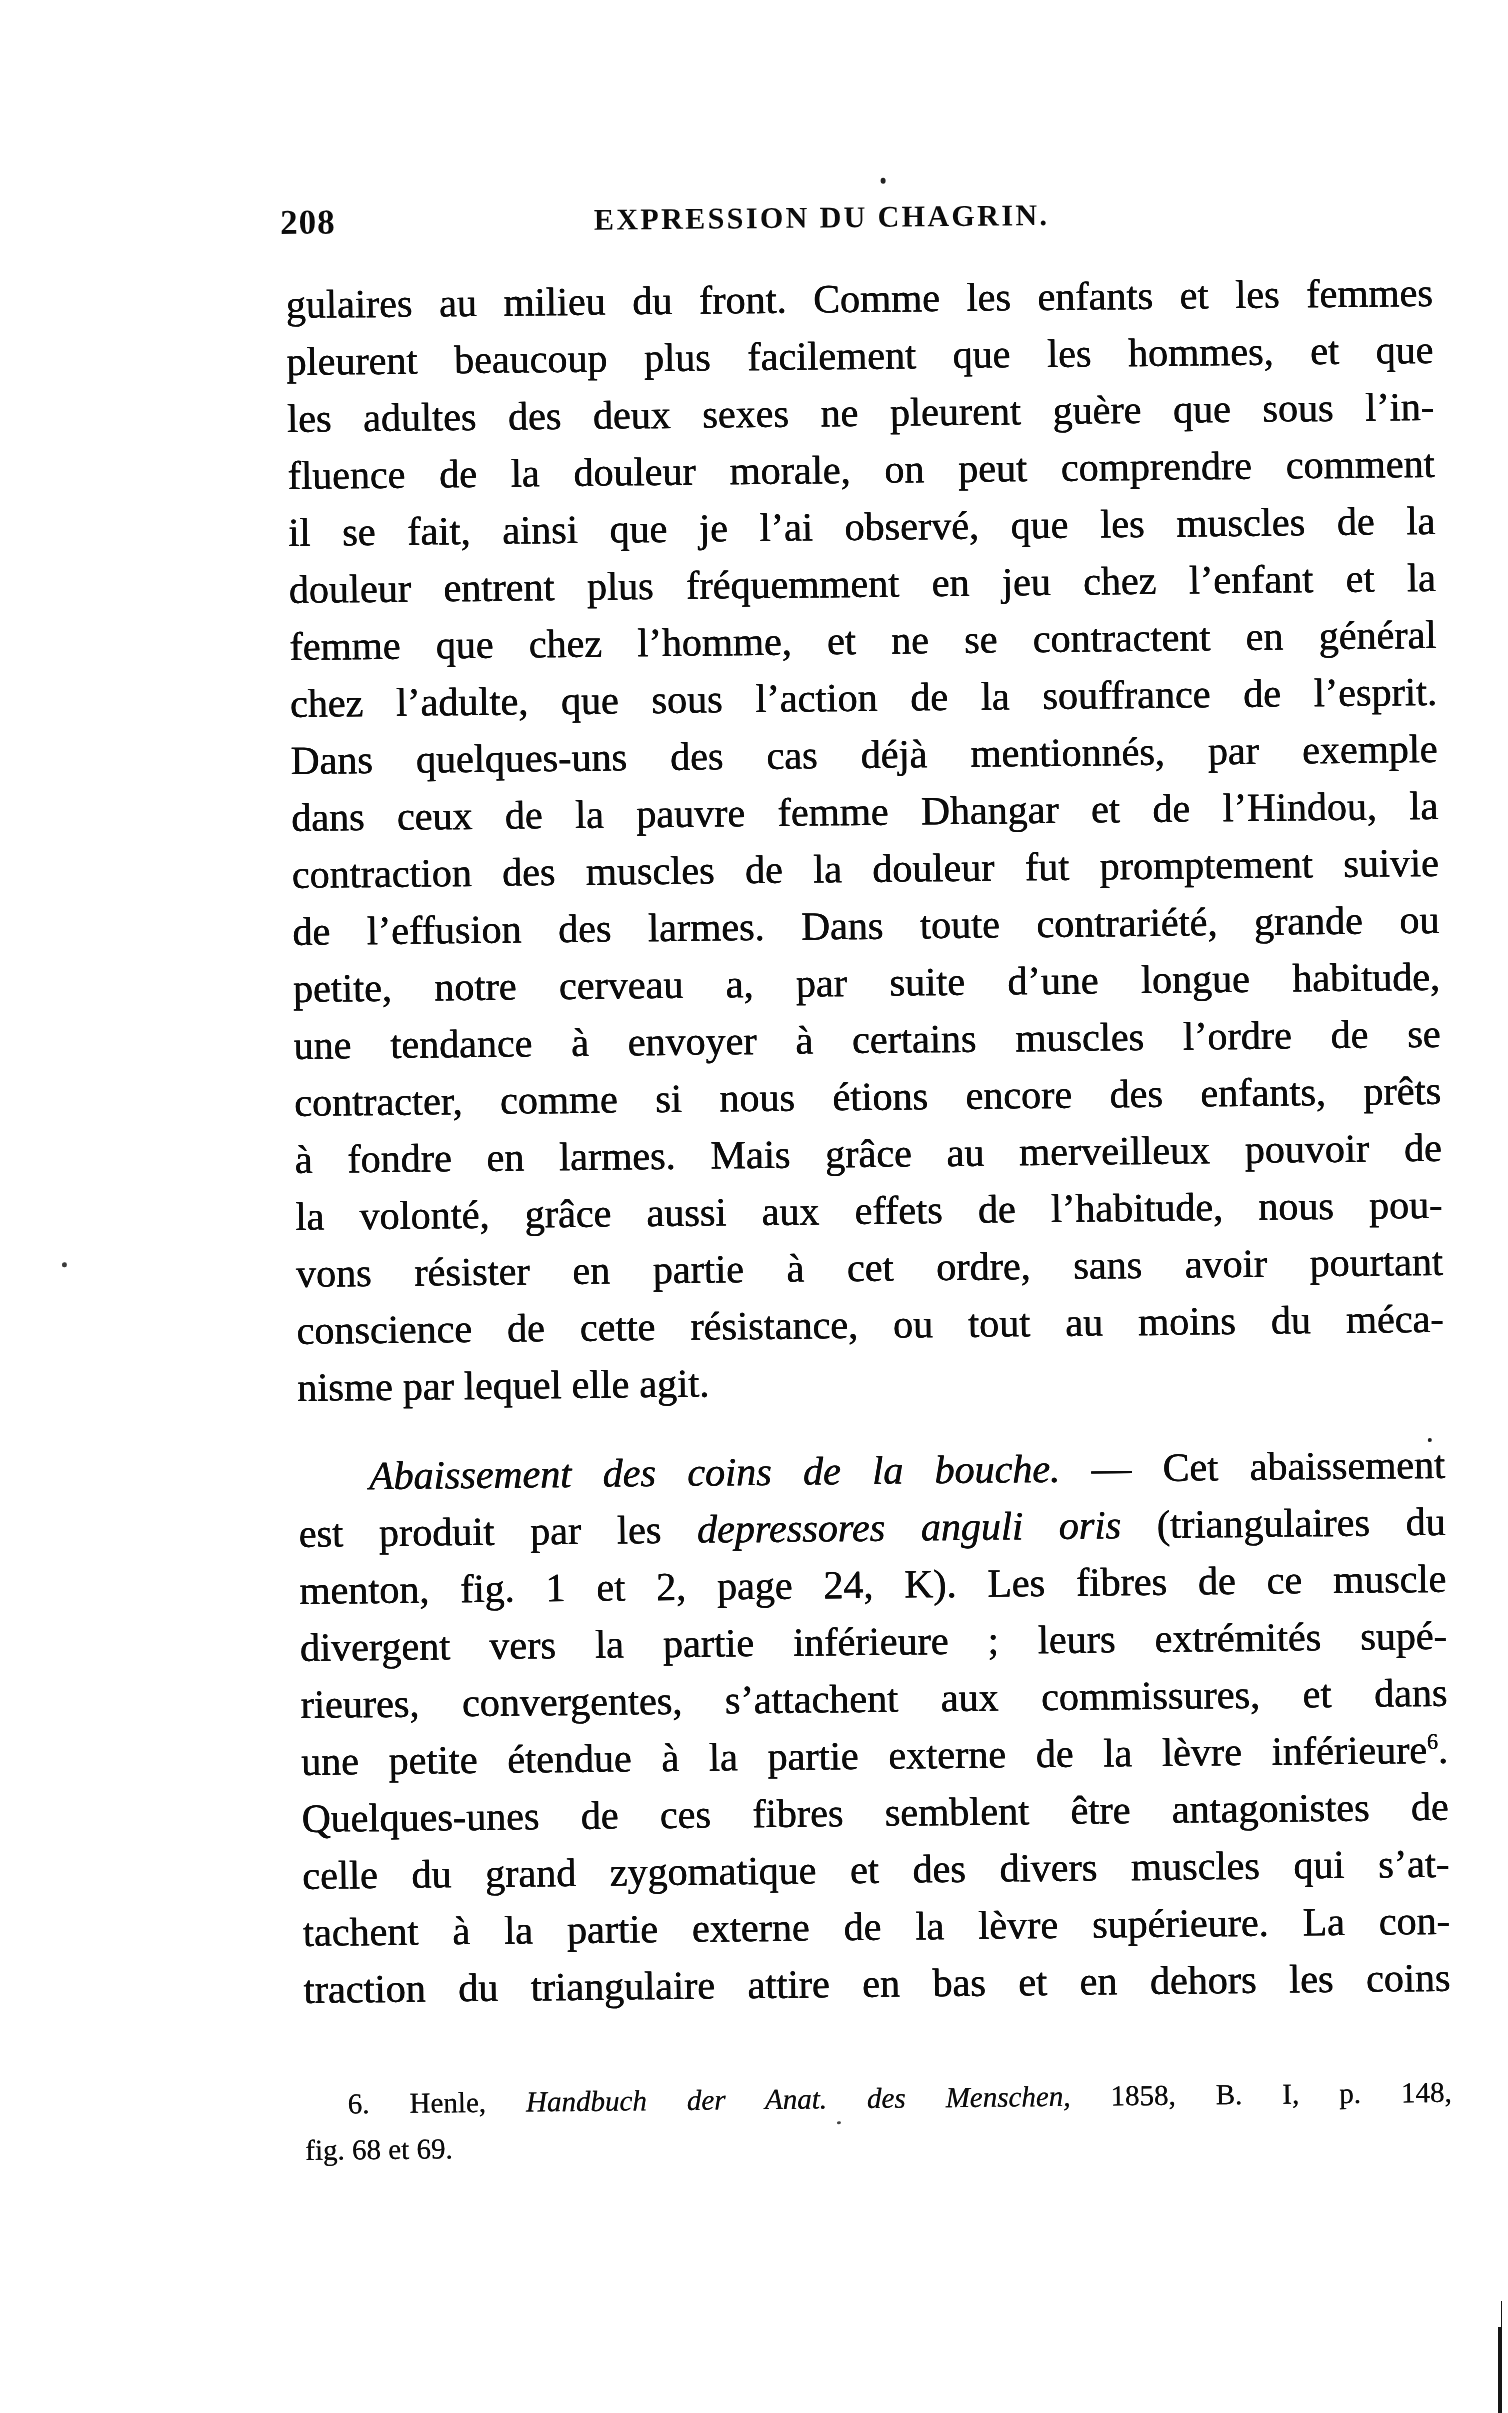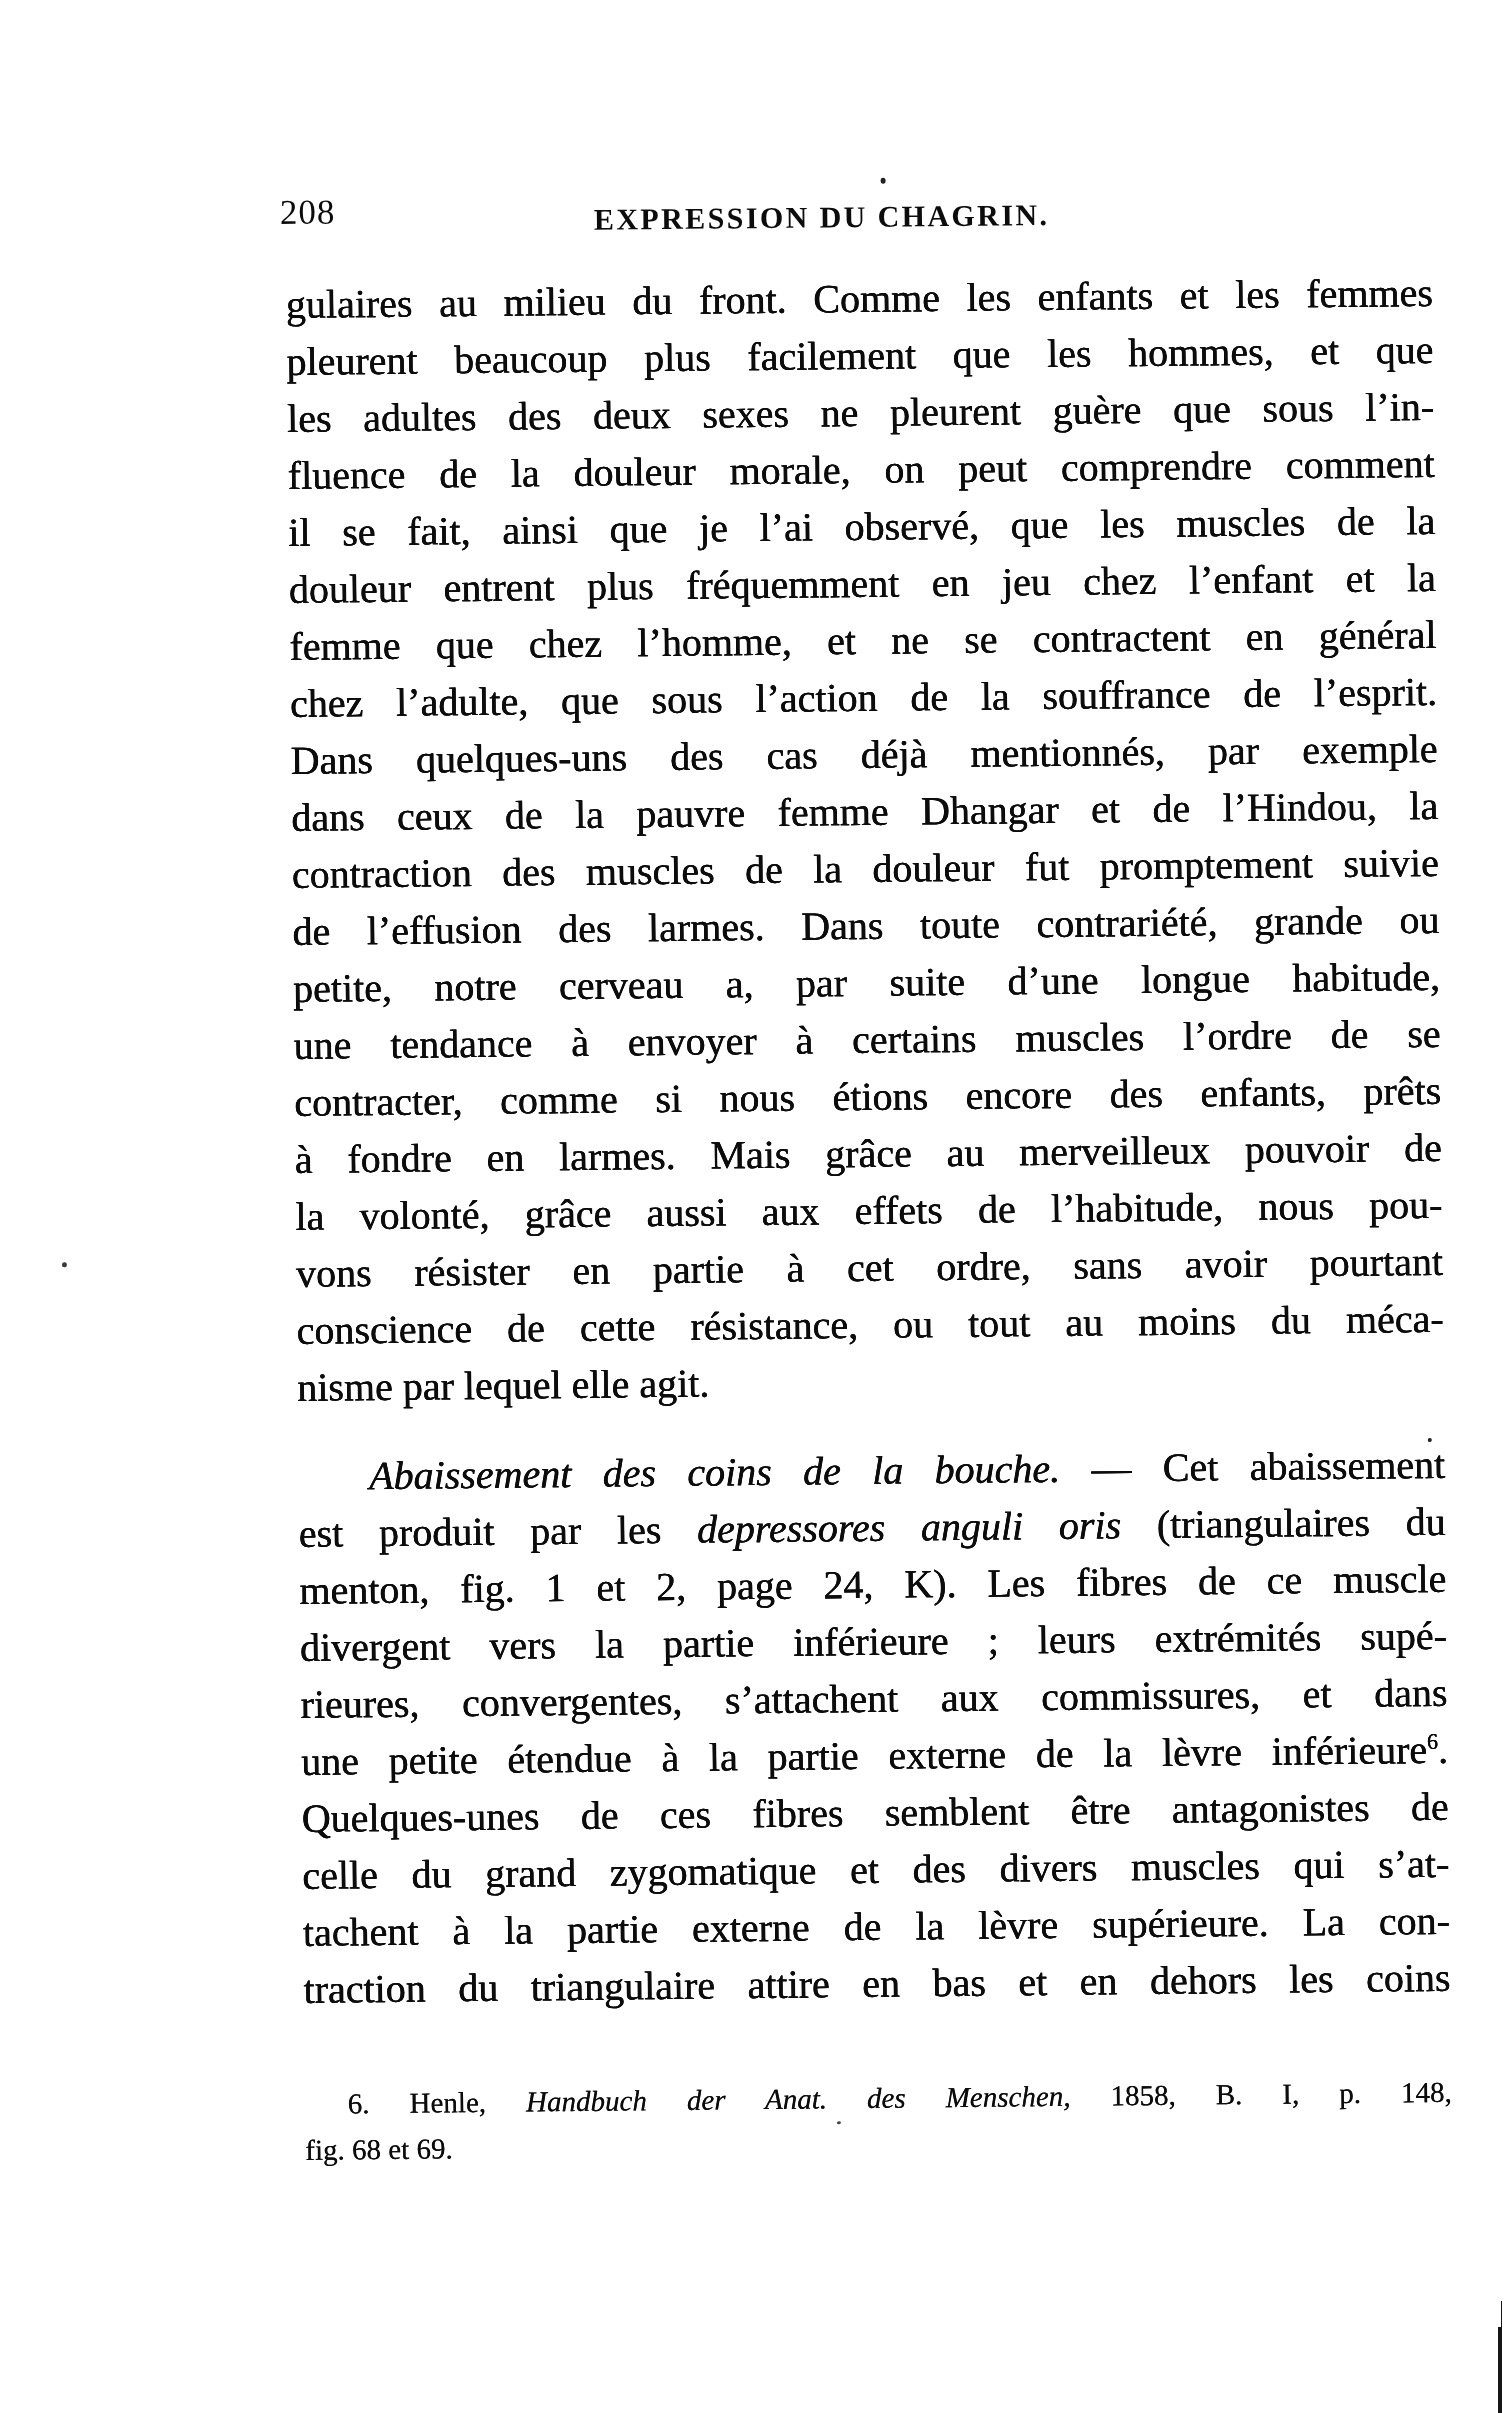--- a/index.html
+++ b/index.html
@@ -21,23 +21,23 @@
   
   .scan {
     position: absolute;
     left: 0; top: 0; right: 0; bottom: 0;
     transform: rotate(-0.6deg);
     transform-origin: 286px 316px;
   }
   .pageno {
     position: absolute;
     left: 281px;
-    top: 195px;
+    top: 205px;
     font-size: 35px;
-    font-weight: normal;
+    font-weight: bold;
     letter-spacing: 1px;
     line-height: 1;
   }
   .header {
     position: absolute;
     left: 595px;
     top: 208px;
     font-size: 30px;
     font-weight: bold;
     letter-spacing: 2.4px;

